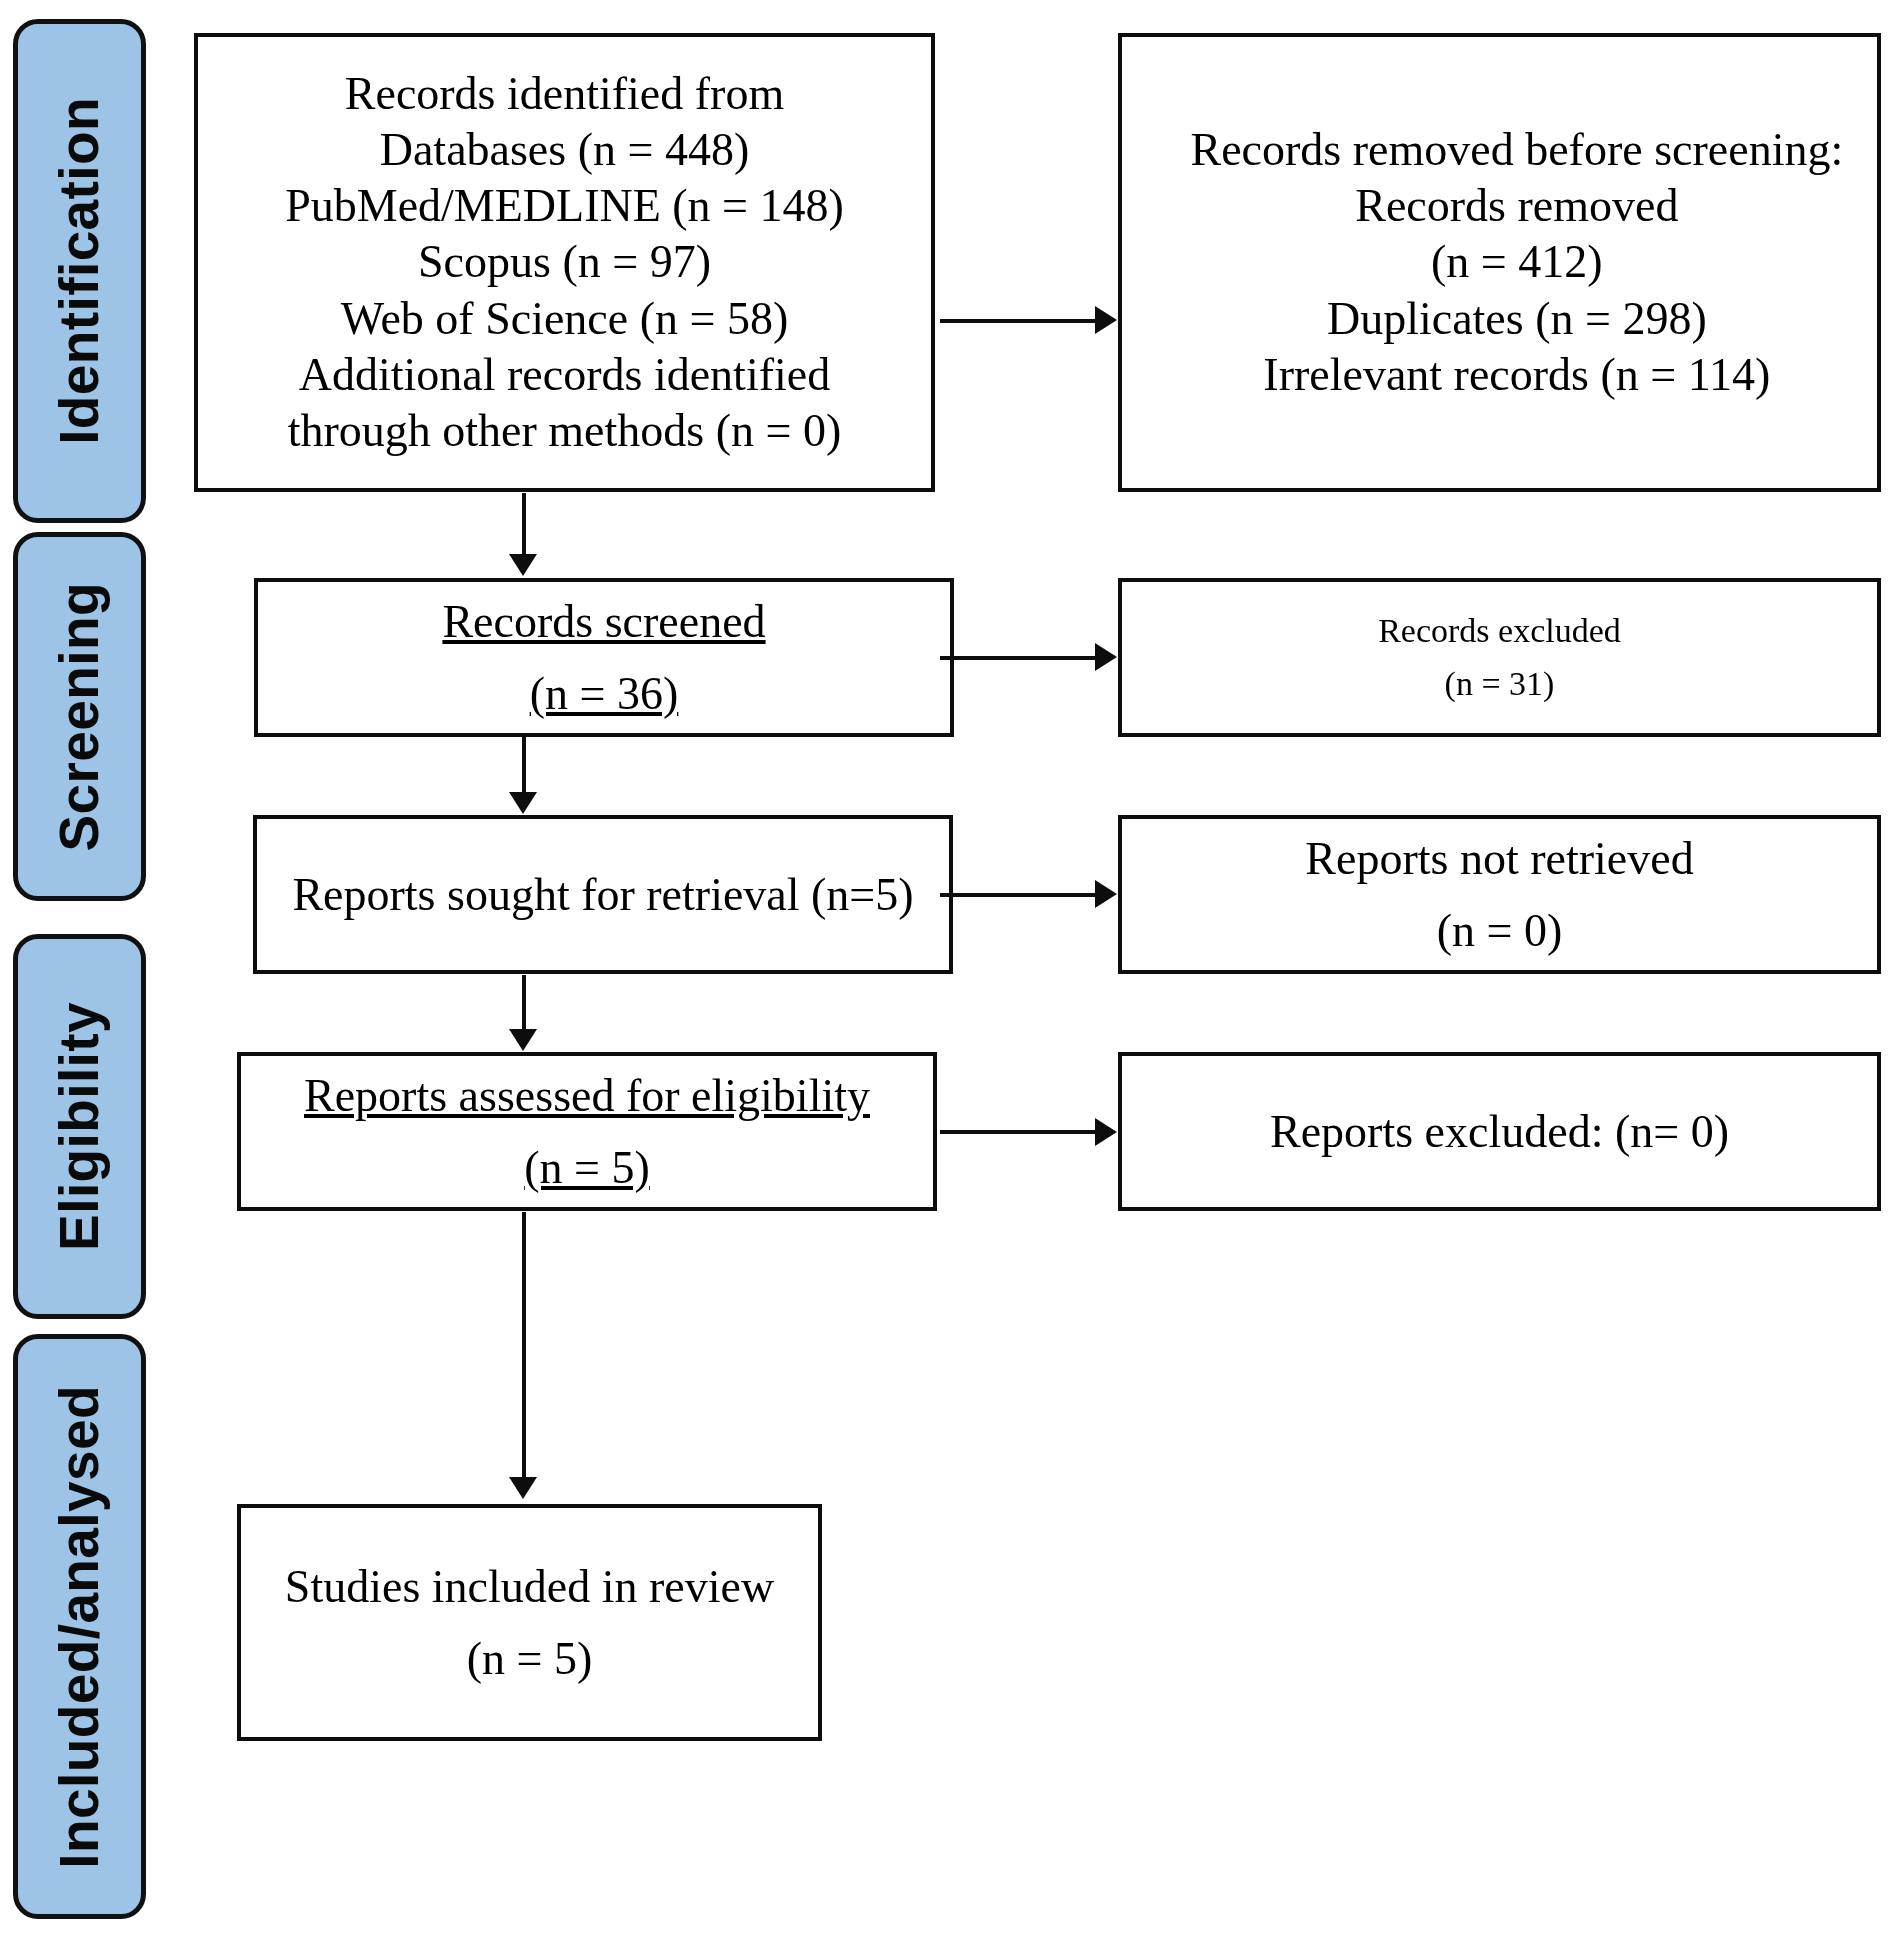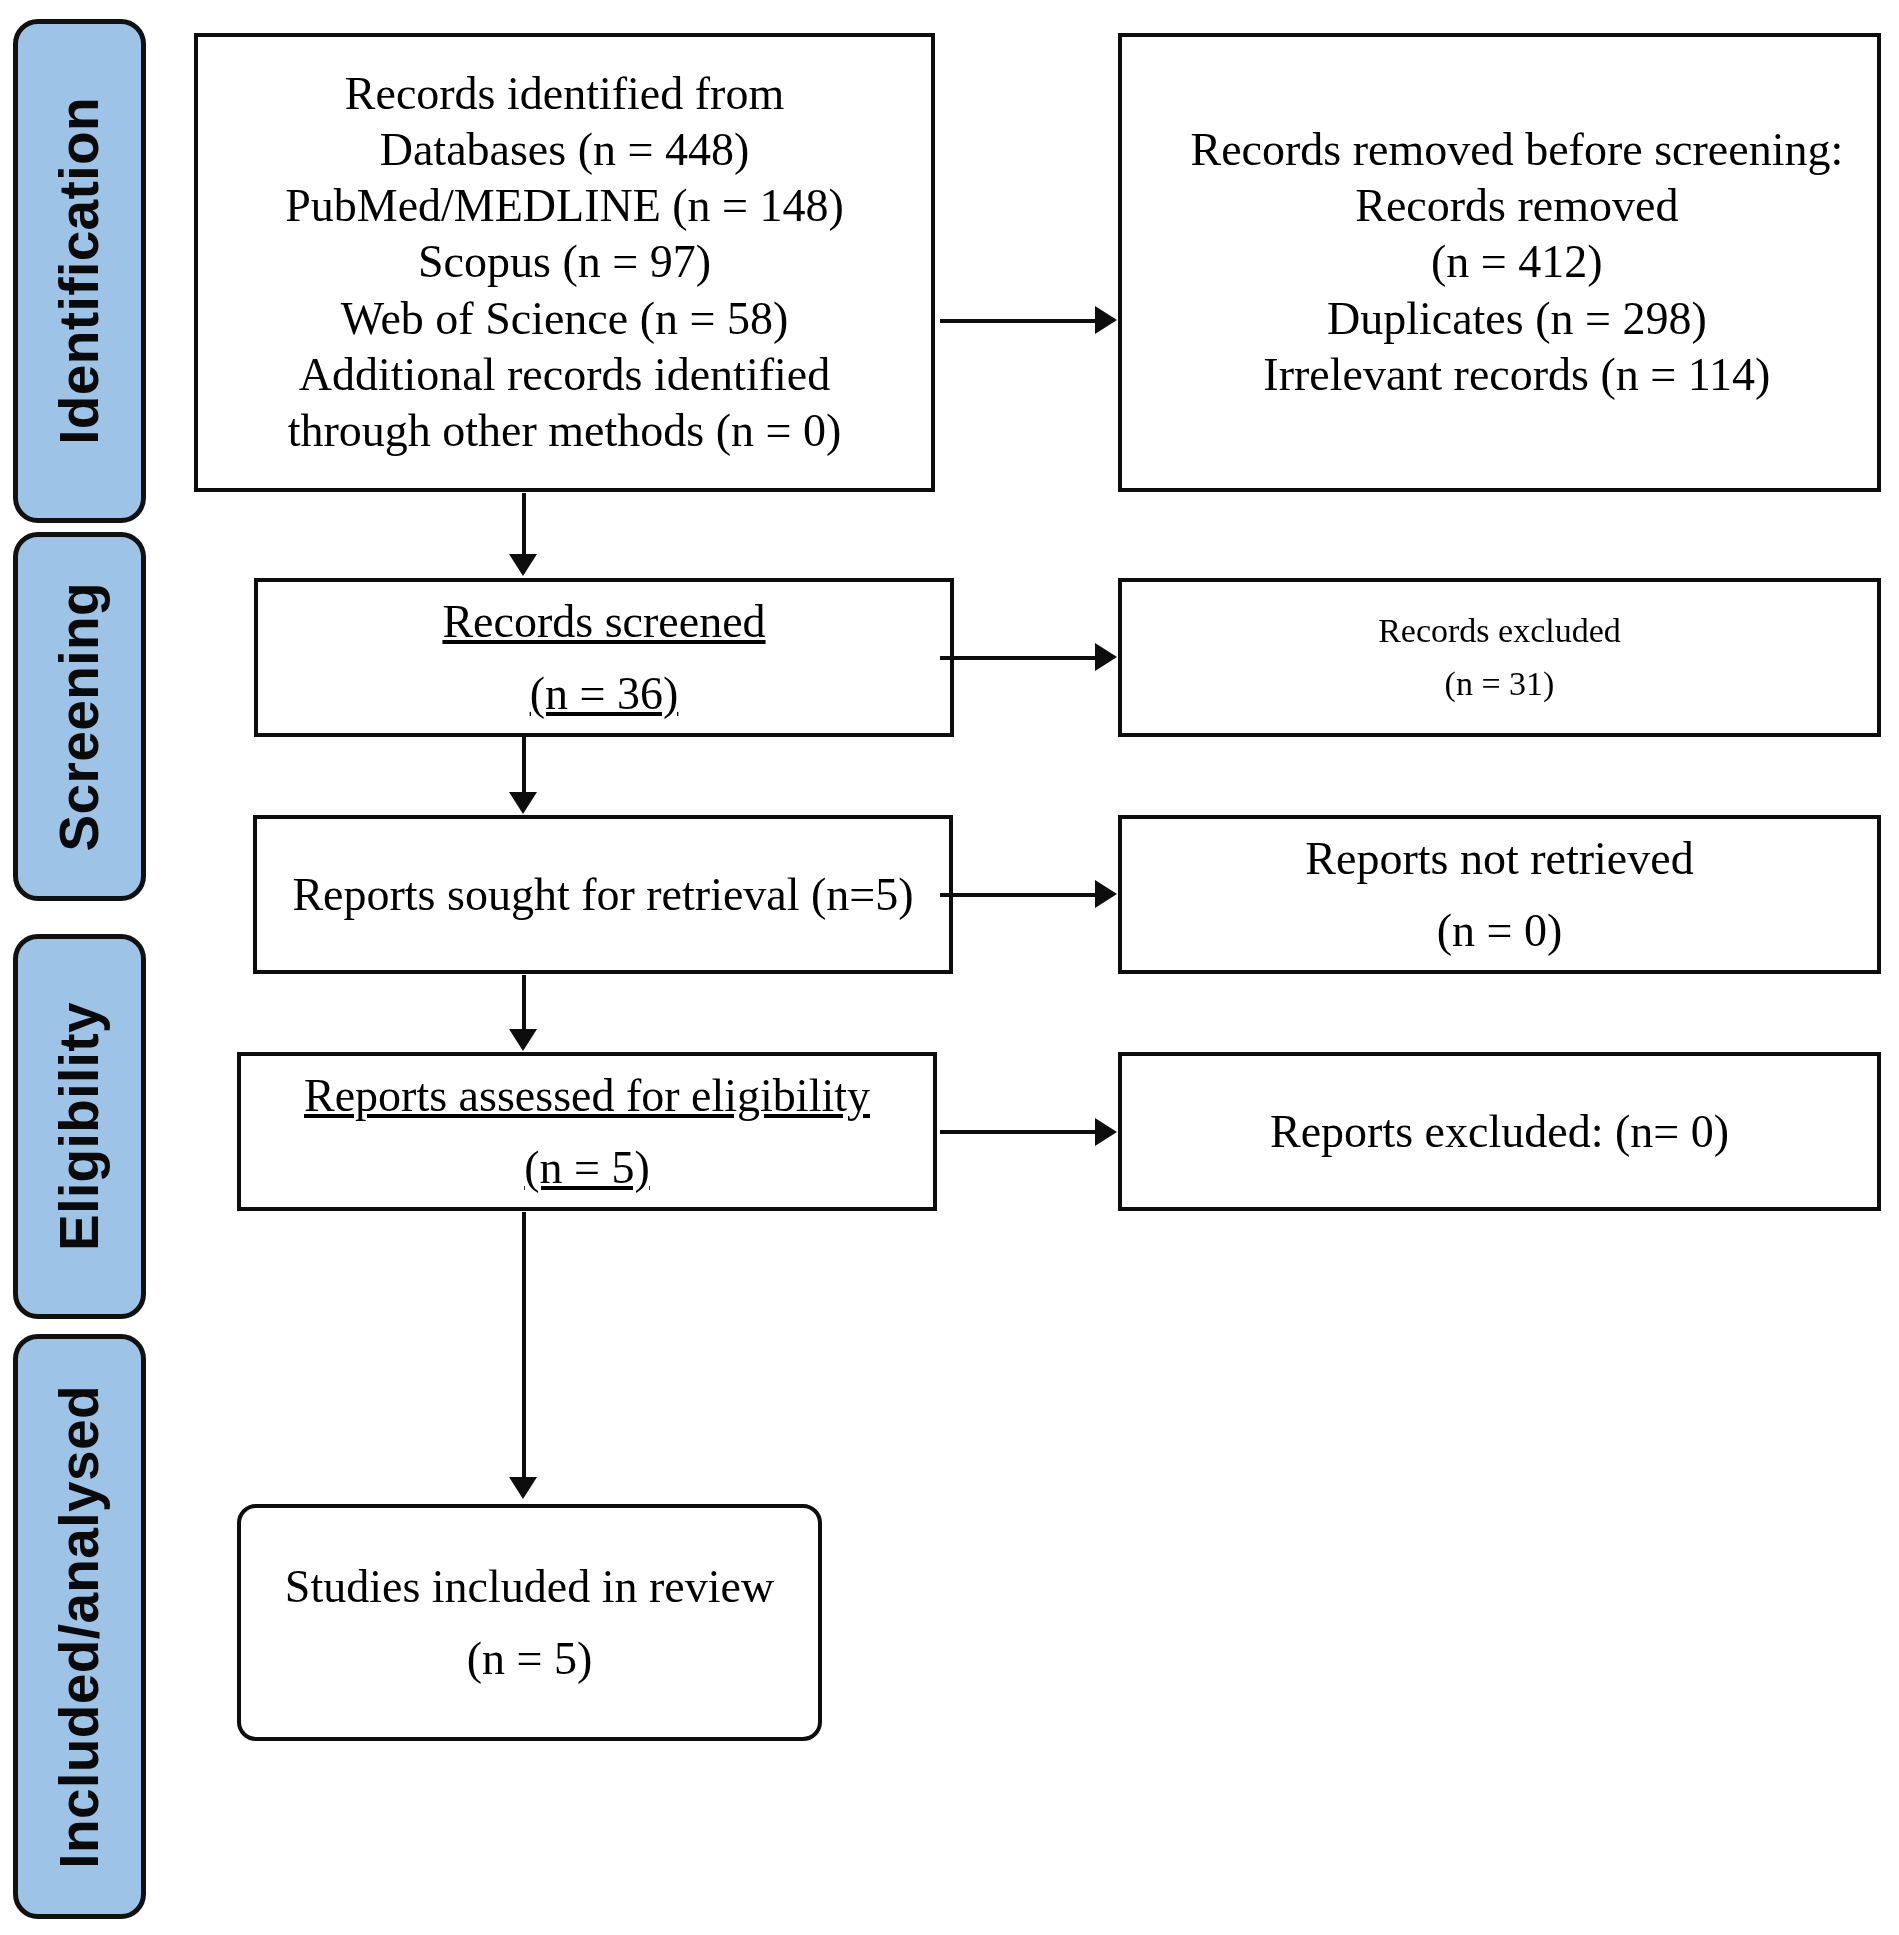--- a/index.html
+++ b/index.html
@@ -71,21 +71,21 @@
   }
 
   #box-identified        { left: 194px;  top: 33px;   width: 741px; height: 459px;  font-size: 46px; }
   #box-removed           { left: 1118px; top: 33px;   width: 763px; height: 459px;  font-size: 46px; padding-left: 48px; }
   #box-screened          { left: 254px;  top: 578px;  width: 700px;  height: 159px;  font-size: 46px; text-decoration: underline; }
   #box-excluded          { left: 1118px; top: 578px;  width: 763px; height: 159px;  font-size: 34px; }
   #box-sought            { left: 253px;  top: 815px; width: 700px;  height: 159px;  font-size: 46px; }
   #box-not-retrieved     { left: 1118px; top: 815px; width: 763px; height: 159px;  font-size: 46px; }
   #box-assessed          { left: 237px;  top: 1052px; width: 700px;  height: 159px;  font-size: 46px; text-decoration: underline; }
   #box-reports-excluded  { left: 1118px; top: 1052px; width: 763px; height: 159px;  font-size: 46px; }
-  #box-included-review   { left: 237px;  top: 1504px; width: 585px;  height: 237px;  font-size: 46px; border-radius: 19px; }
+  #box-included-review   { left: 237px;  top: 1504px; width: 585px;  height: 237px;  font-size: 46px; }
 
   #box-screened .line,
   #box-excluded .line,
   #box-sought .line,
   #box-not-retrieved .line,
   #box-assessed .line,
   #box-reports-excluded .line,
   #box-included-review .line { line-height: 1.55; }
 
   

